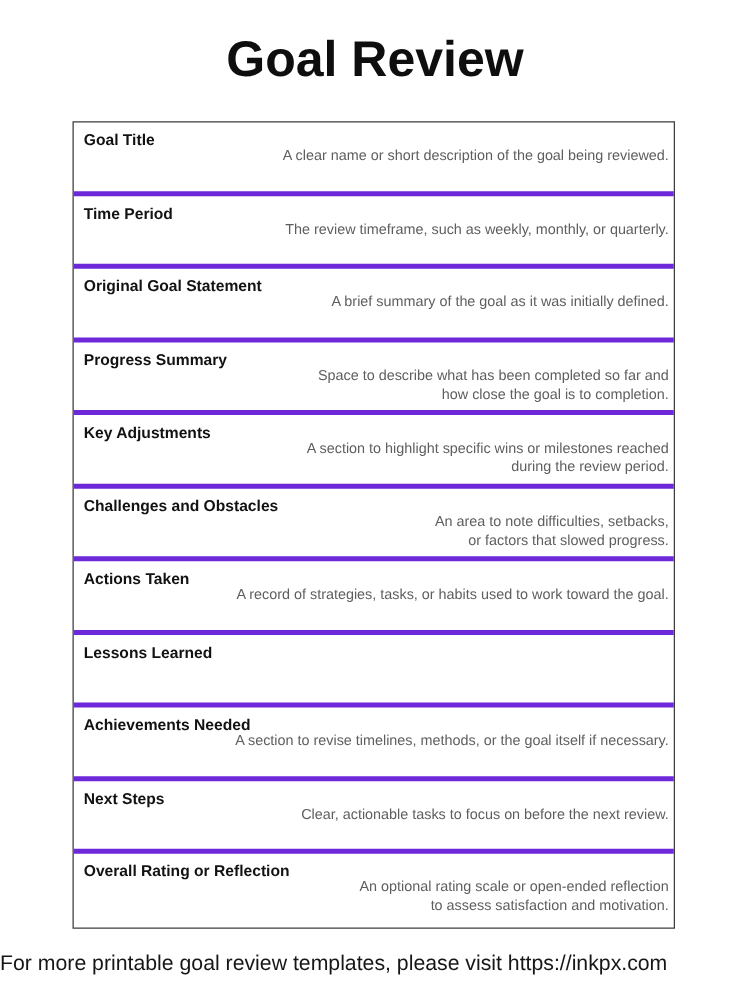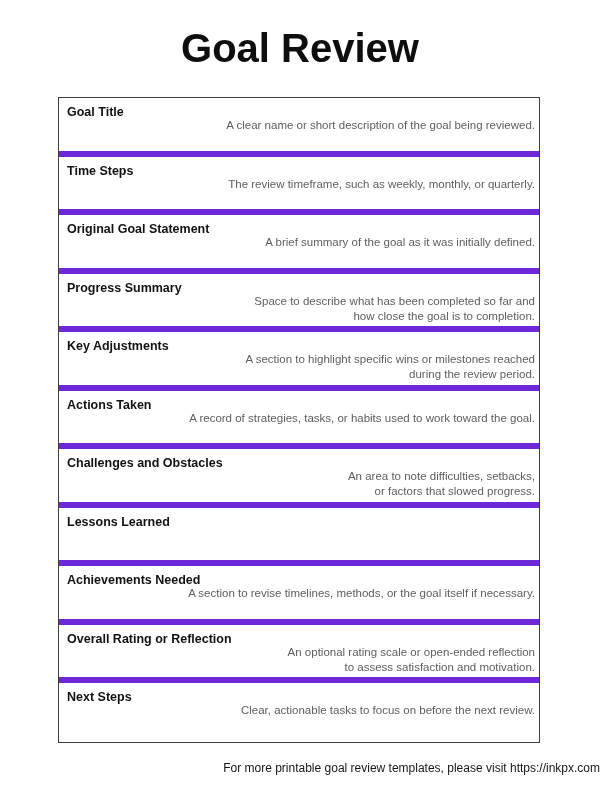--- a/index.html
+++ b/index.html
@@ -30,21 +30,21 @@
     width: 482px;
     height: 646px;
     box-sizing: border-box;
     border: 1px solid #3d3d3d;
     display: grid;
     grid-template-rows: repeat(11, 1fr);
     background: #ffffff;
   }
   .row {
     position: relative;
-    border-bottom: 6px solid #6d28d9;
+    border-bottom: 4px solid #6d28d9;
   }
   .row:last-child { border-bottom: none; }
   .row-label {
     position: absolute;
     left: 8px;
     top: 7px;
     font-size: 12.5px;
     font-weight: 700;
     color: #121212;
     white-space: nowrap;
@@ -58,41 +58,41 @@
     font-size: 11.5px;
     line-height: 15px;
     color: #5e5e5e;
     white-space: pre-line;
   }
   .footer {
     position: absolute;
     top: 761px;
     left: 0;
     width: 100%;
-    text-align: right;
-    font-size: 12px;
+    text-align: left;
+    font-size: 17px;
     color: #161616;
   }
 </style>
 </head>
 <body>
 
 <div class="page">
 
   <h1 class="title">Goal Review</h1>
 
   <div class="review-table">
 
     <div class="row">
       <div class="row-label">Goal Title</div>
       <div class="row-desc">A clear name or short description of the goal being reviewed.</div>
     </div>
 
     <div class="row">
-      <div class="row-label">Time Steps</div>
+      <div class="row-label">Time Period</div>
       <div class="row-desc">The review timeframe, such as weekly, monthly, or quarterly.</div>
     </div>
 
     <div class="row">
       <div class="row-label">Original Goal Statement</div>
       <div class="row-desc">A brief summary of the goal as it was initially defined.</div>
     </div>
 
     <div class="row">
       <div class="row-label">Progress Summary</div>
@@ -100,47 +100,47 @@
 how close the goal is to completion.</div>
     </div>
 
     <div class="row">
       <div class="row-label">Key Adjustments</div>
       <div class="row-desc">A section to highlight specific wins or milestones reached
 during the review period.</div>
     </div>
 
     <div class="row">
-      <div class="row-label">Actions Taken</div>
-      <div class="row-desc">A record of strategies, tasks, or habits used to work toward the goal.</div>
+      <div class="row-label">Challenges and Obstacles</div>
+      <div class="row-desc">An area to note difficulties, setbacks,
+or factors that slowed progress.</div>
     </div>
 
     <div class="row">
-      <div class="row-label">Challenges and Obstacles</div>
-      <div class="row-desc">An area to note difficulties, setbacks,
-or factors that slowed progress.</div>
+      <div class="row-label">Actions Taken</div>
+      <div class="row-desc">A record of strategies, tasks, or habits used to work toward the goal.</div>
     </div>
 
     <div class="row">
       <div class="row-label">Lessons Learned</div>
     </div>
 
     <div class="row">
       <div class="row-label">Achievements Needed</div>
       <div class="row-desc">A section to revise timelines, methods, or the goal itself if necessary.</div>
     </div>
 
     <div class="row">
+      <div class="row-label">Next Steps</div>
+      <div class="row-desc">Clear, actionable tasks to focus on before the next review.</div>
+    </div>
+
+    <div class="row">
       <div class="row-label">Overall Rating or Reflection</div>
       <div class="row-desc">An optional rating scale or open-ended reflection
 to assess satisfaction and motivation.</div>
-    </div>
-
-    <div class="row">
-      <div class="row-label">Next Steps</div>
-      <div class="row-desc">Clear, actionable tasks to focus on before the next review.</div>
     </div>
 
   </div>
 
   <div class="footer">For more printable goal review templates, please visit https://inkpx.com</div>
 
 </div>
 
 </body></html>

